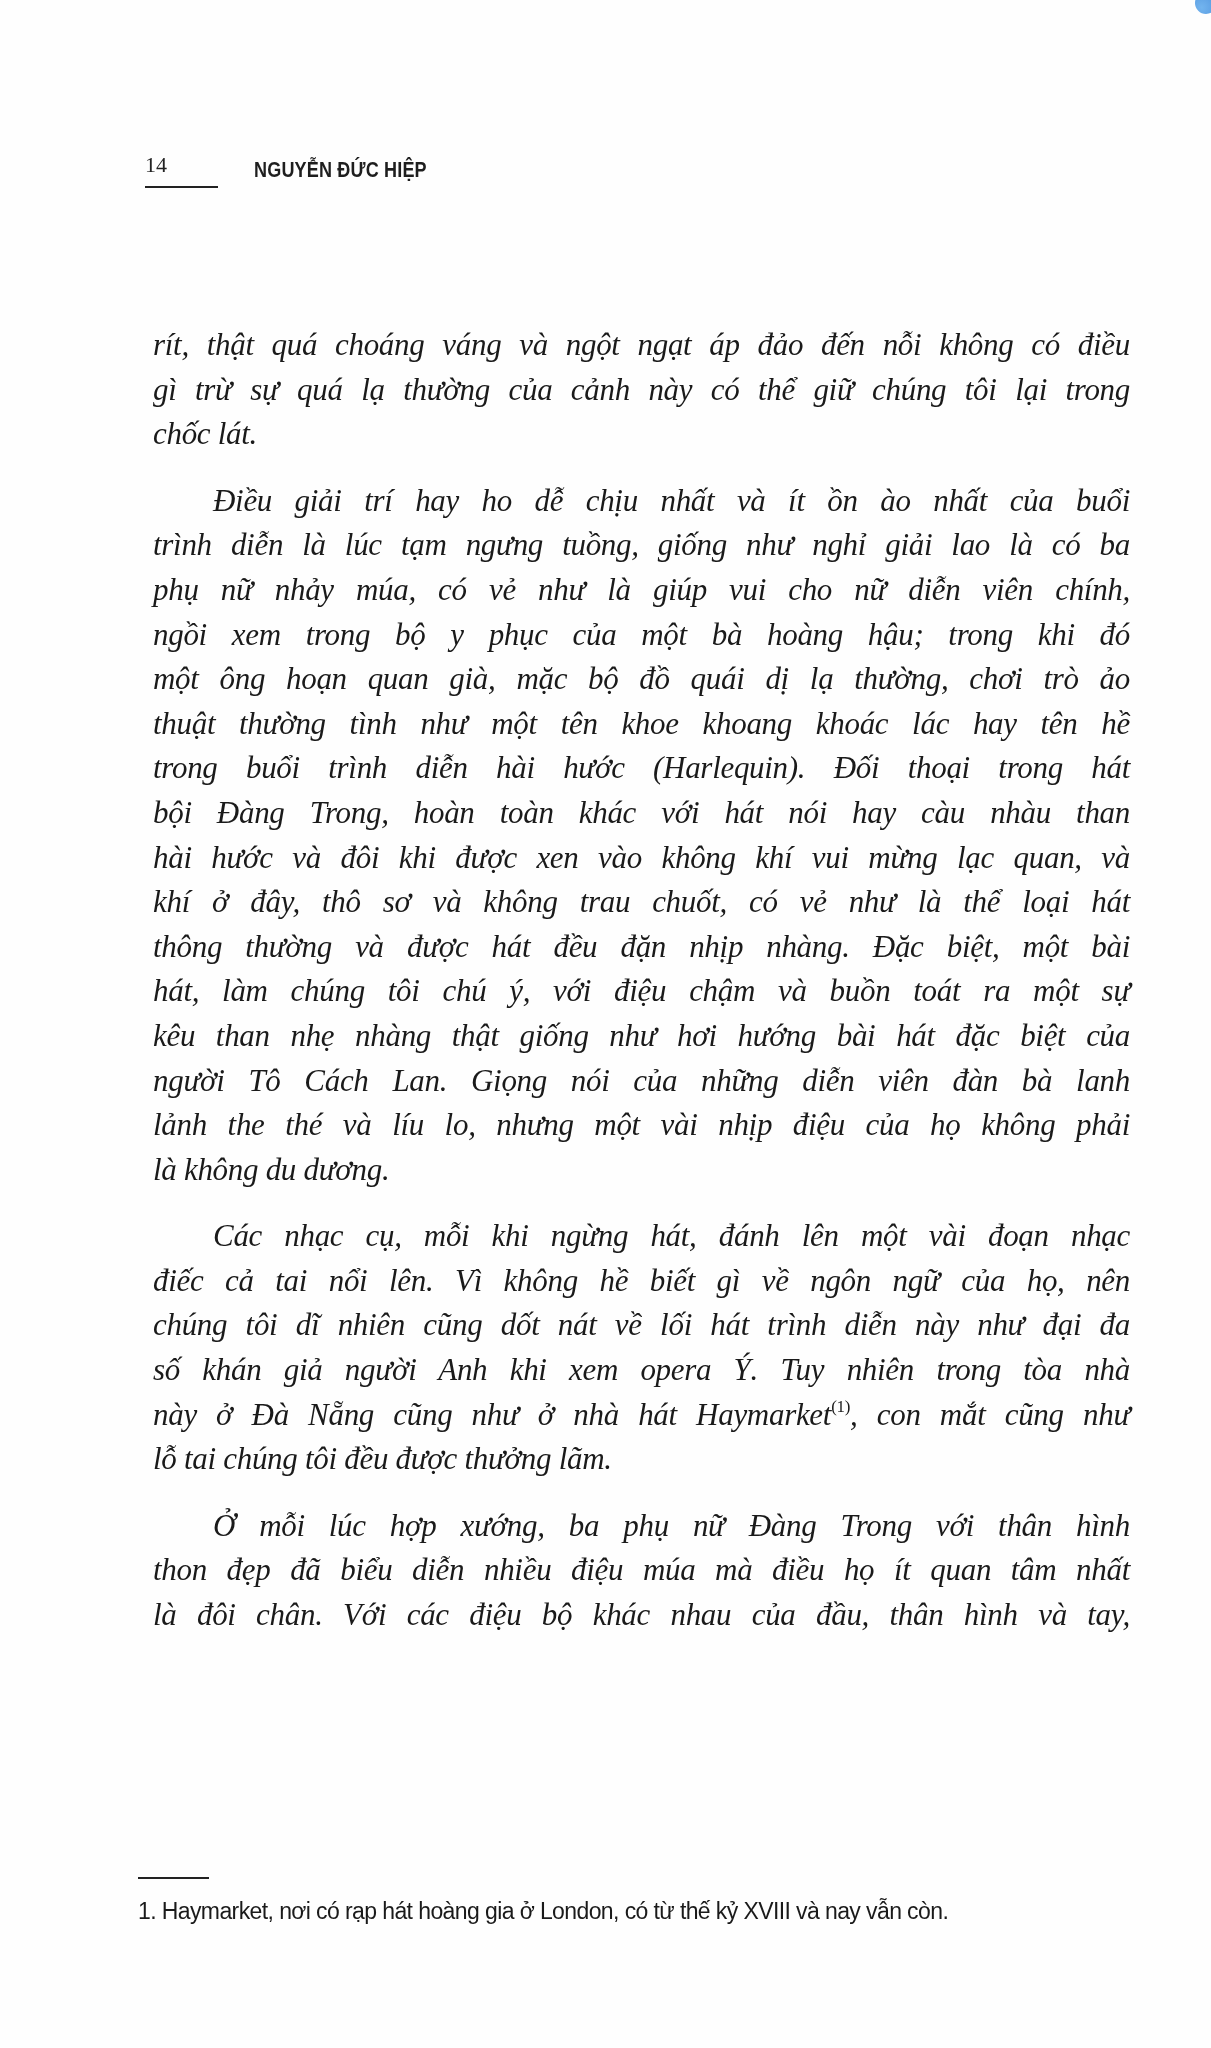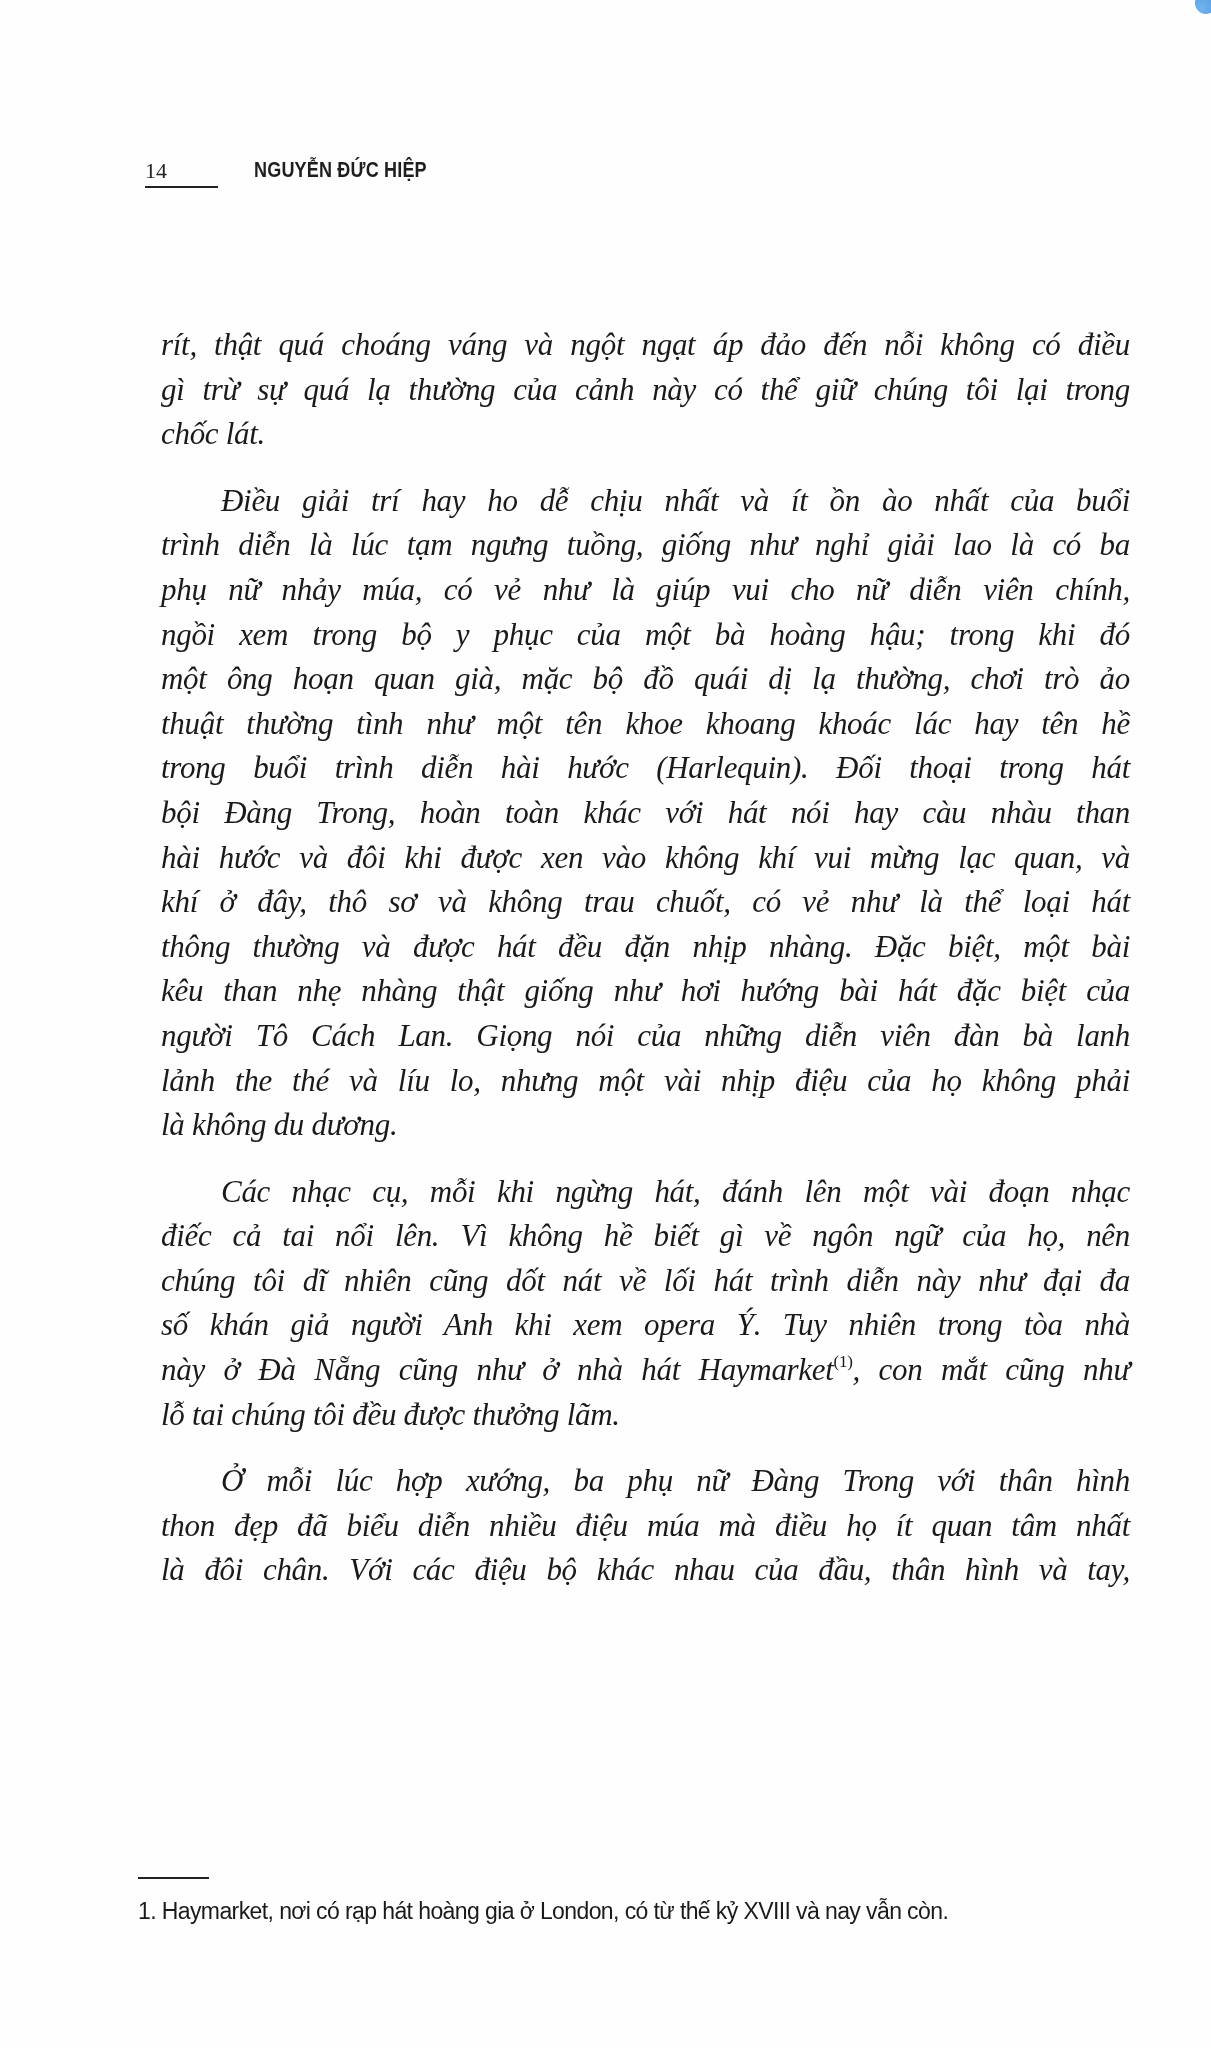--- a/index.html
+++ b/index.html
@@ -2,26 +2,26 @@
 <html><head>
 <meta charset="utf-8">
 <style>
   html, body { margin: 0; padding: 0; background: #ffffff; }
   body { width: 1211px; height: 2048px; position: relative; overflow: hidden; }
   .page { position: absolute; left: 0; top: 0; width: 1211px; height: 2048px; background: #fefefe; }
   .corner-mark { position: absolute; right: -6px; top: -8px; width: 22px; height: 22px; border-radius: 50%;
     background: radial-gradient(circle at 30% 70%, #5aa7ec, #2f7fd6); opacity: 0.85; }
   .header { position: absolute; top: 148px; left: 145px; height: 40px; display: flex; align-items: flex-end; }
   .page-num { font-family: "Liberation Serif", serif; font-size: 22px; color: #222; width: 73px;
-    border-bottom: 2px solid #222; padding-bottom: 2px; line-height: 26px; }
+    border-bottom: 2px solid #222; padding-bottom: 8px; line-height: 26px; }
   .running-head { font-family: "Liberation Sans", sans-serif; font-size: 22px; color: #1e1e1e; margin-left: 36px;
     letter-spacing: 0.2px; transform: scaleX(0.82); transform-origin: left bottom; line-height: 26px; padding-bottom: 5px; font-weight: 600; }
   .body-text { position: absolute; left: 145px; top: 323px; width: 985px; }
   .para { font-family: "Liberation Serif", serif; font-style: italic; font-size: 31px; line-height: 44.6px;
-    color: #1a1a1a; text-align: justify; margin: 0 0 22px 16px; letter-spacing: -0.3px; }
+    color: #1a1a1a; text-align: justify; margin: 0 0 22px 8px; letter-spacing: -0.3px; }
   .para .line { display: block; text-align: justify; text-align-last: justify; white-space: nowrap; }
   .para .line.last { text-align-last: left; }
   .para .line.indent { padding-left: 60px; }
   sup { font-size: 17px; line-height: 0; vertical-align: 13px; font-style: normal; }
   .fn-rule { position: absolute; left: 138px; top: 1877px; width: 71px; height: 2px; background: #222; }
   .footnote { position: absolute; left: 138px; top: 1898px; width: 1000px; font-family: "Liberation Sans", sans-serif;
     font-size: 23px; color: #1a1a1a; letter-spacing: -0.6px; white-space: nowrap; }
 </style>
 </head>
 <body>
@@ -47,20 +47,21 @@
       <span class="line">trình diễn là lúc tạm ngưng tuồng, giống như nghỉ giải lao là có ba</span>
       <span class="line">phụ nữ nhảy múa, có vẻ như là giúp vui cho nữ diễn viên chính,</span>
       <span class="line">ngồi xem trong bộ y phục của một bà hoàng hậu; trong khi đó</span>
       <span class="line">một ông hoạn quan già, mặc bộ đồ quái dị lạ thường, chơi trò ảo</span>
       <span class="line">thuật thường tình như một tên khoe khoang khoác lác hay tên hề</span>
       <span class="line">trong buổi trình diễn hài hước (Harlequin). Đối thoại trong hát</span>
       <span class="line">bội Đàng Trong, hoàn toàn khác với hát nói hay càu nhàu than</span>
       <span class="line">hài hước và đôi khi được xen vào không khí vui mừng lạc quan, và</span>
       <span class="line">khí ở đây, thô sơ và không trau chuốt, có vẻ như là thể loại hát</span>
       <span class="line">thông thường và được hát đều đặn nhịp nhàng. Đặc biệt, một bài</span>
+      <span class="line">hát, làm chúng tôi chú ý, với điệu chậm và buồn toát ra một sự</span>
       <span class="line">kêu than nhẹ nhàng thật giống như hơi hướng bài hát đặc biệt của</span>
       <span class="line">người Tô Cách Lan. Giọng nói của những diễn viên đàn bà lanh</span>
       <span class="line">lảnh the thé và líu lo, nhưng một vài nhịp điệu của họ không phải</span>
       <span class="line last">là không du dương.</span>
     </p>
 
     <p class="para">
       <span class="line indent">Các nhạc cụ, mỗi khi ngừng hát, đánh lên một vài đoạn nhạc</span>
       <span class="line">điếc cả tai nổi lên. Vì không hề biết gì về ngôn ngữ của họ, nên</span>
       <span class="line">chúng tôi dĩ nhiên cũng dốt nát về lối hát trình diễn này như đại đa</span>

